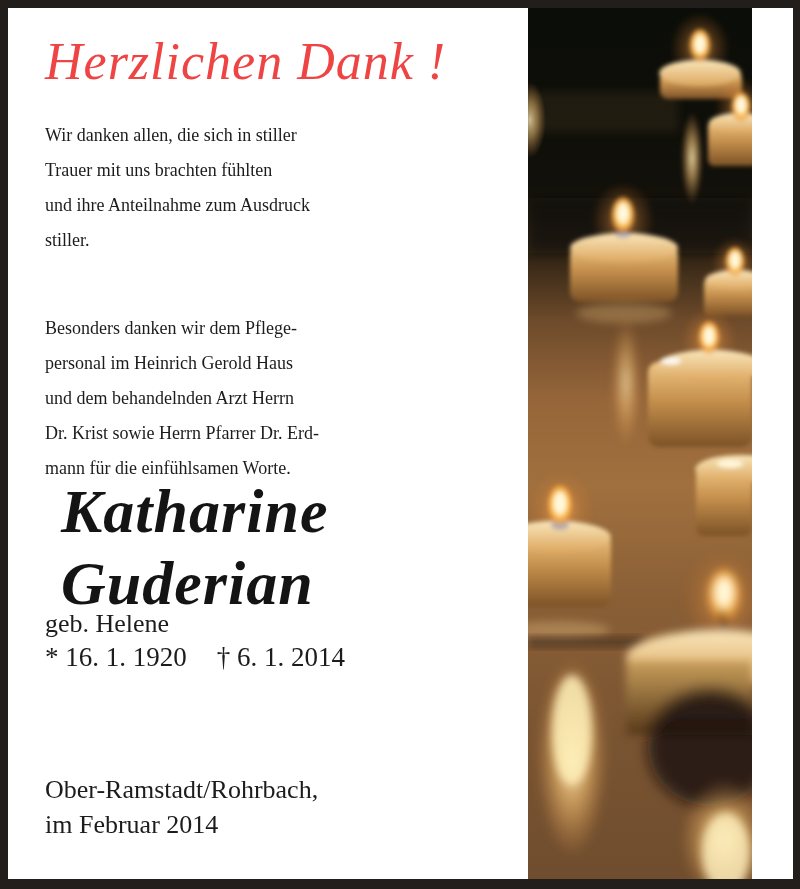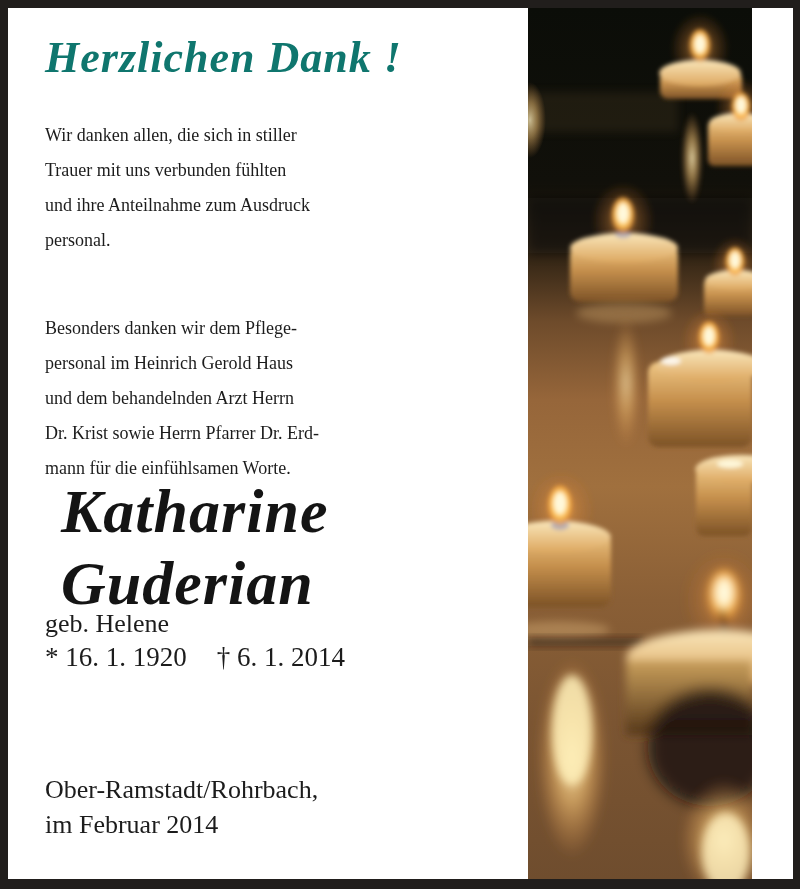--- a/index.html
+++ b/index.html
@@ -16,22 +16,22 @@
     width:800px;height:889px;
     border-style:solid;
     border-color:#211e1c;
     border-width:8px 7px 10px 8px;
     background:#ffffff;
     overflow:hidden;
   }
   .abs{position:absolute;left:37px;white-space:nowrap;}
   .headline{
     top:24px;
-    font-size:44px;font-weight:bold;font-style:italic;
-    letter-spacing:1px;margin:0;color:#0f766e;
+    font-size:52px;font-weight:normal;font-style:italic;
+    letter-spacing:1px;margin:0;color:#ef4444;
   }
   .para{font-size:18px;line-height:35px;}
   .para-1{top:110px;}
   .para-2{top:267px;margin-top:36px;}
   .name{
     top:451px;
     font-size:62px;line-height:72px;
     font-weight:bold;font-style:italic;
     letter-spacing:1px;color:#141414;margin:16px;
   }
@@ -49,23 +49,23 @@
 </style>
 </head>
 <body>
 
 <div class="card">
 
   <h1 class="abs headline">Herzlichen Dank !</h1>
 
   <div class="abs para para-1">
       <div>Wir danken allen, die sich in stiller</div>
-      <div>Trauer mit uns verbunden fühlten</div>
+      <div>Trauer mit uns brachten fühlten</div>
       <div>und ihre Anteilnahme zum Ausdruck</div>
-      <div>personal.</div>
+      <div>stiller.</div>
     </div>
 
   <div class="abs para para-2">
       <div>Besonders danken wir dem Pflege-</div>
       <div>personal im Heinrich Gerold Haus</div>
       <div>und dem behandelnden Arzt Herrn</div>
       <div>Dr. Krist sowie Herrn Pfarrer Dr. Erd-</div>
       <div>mann für die einfühlsamen Worte.</div>
     </div>
 

